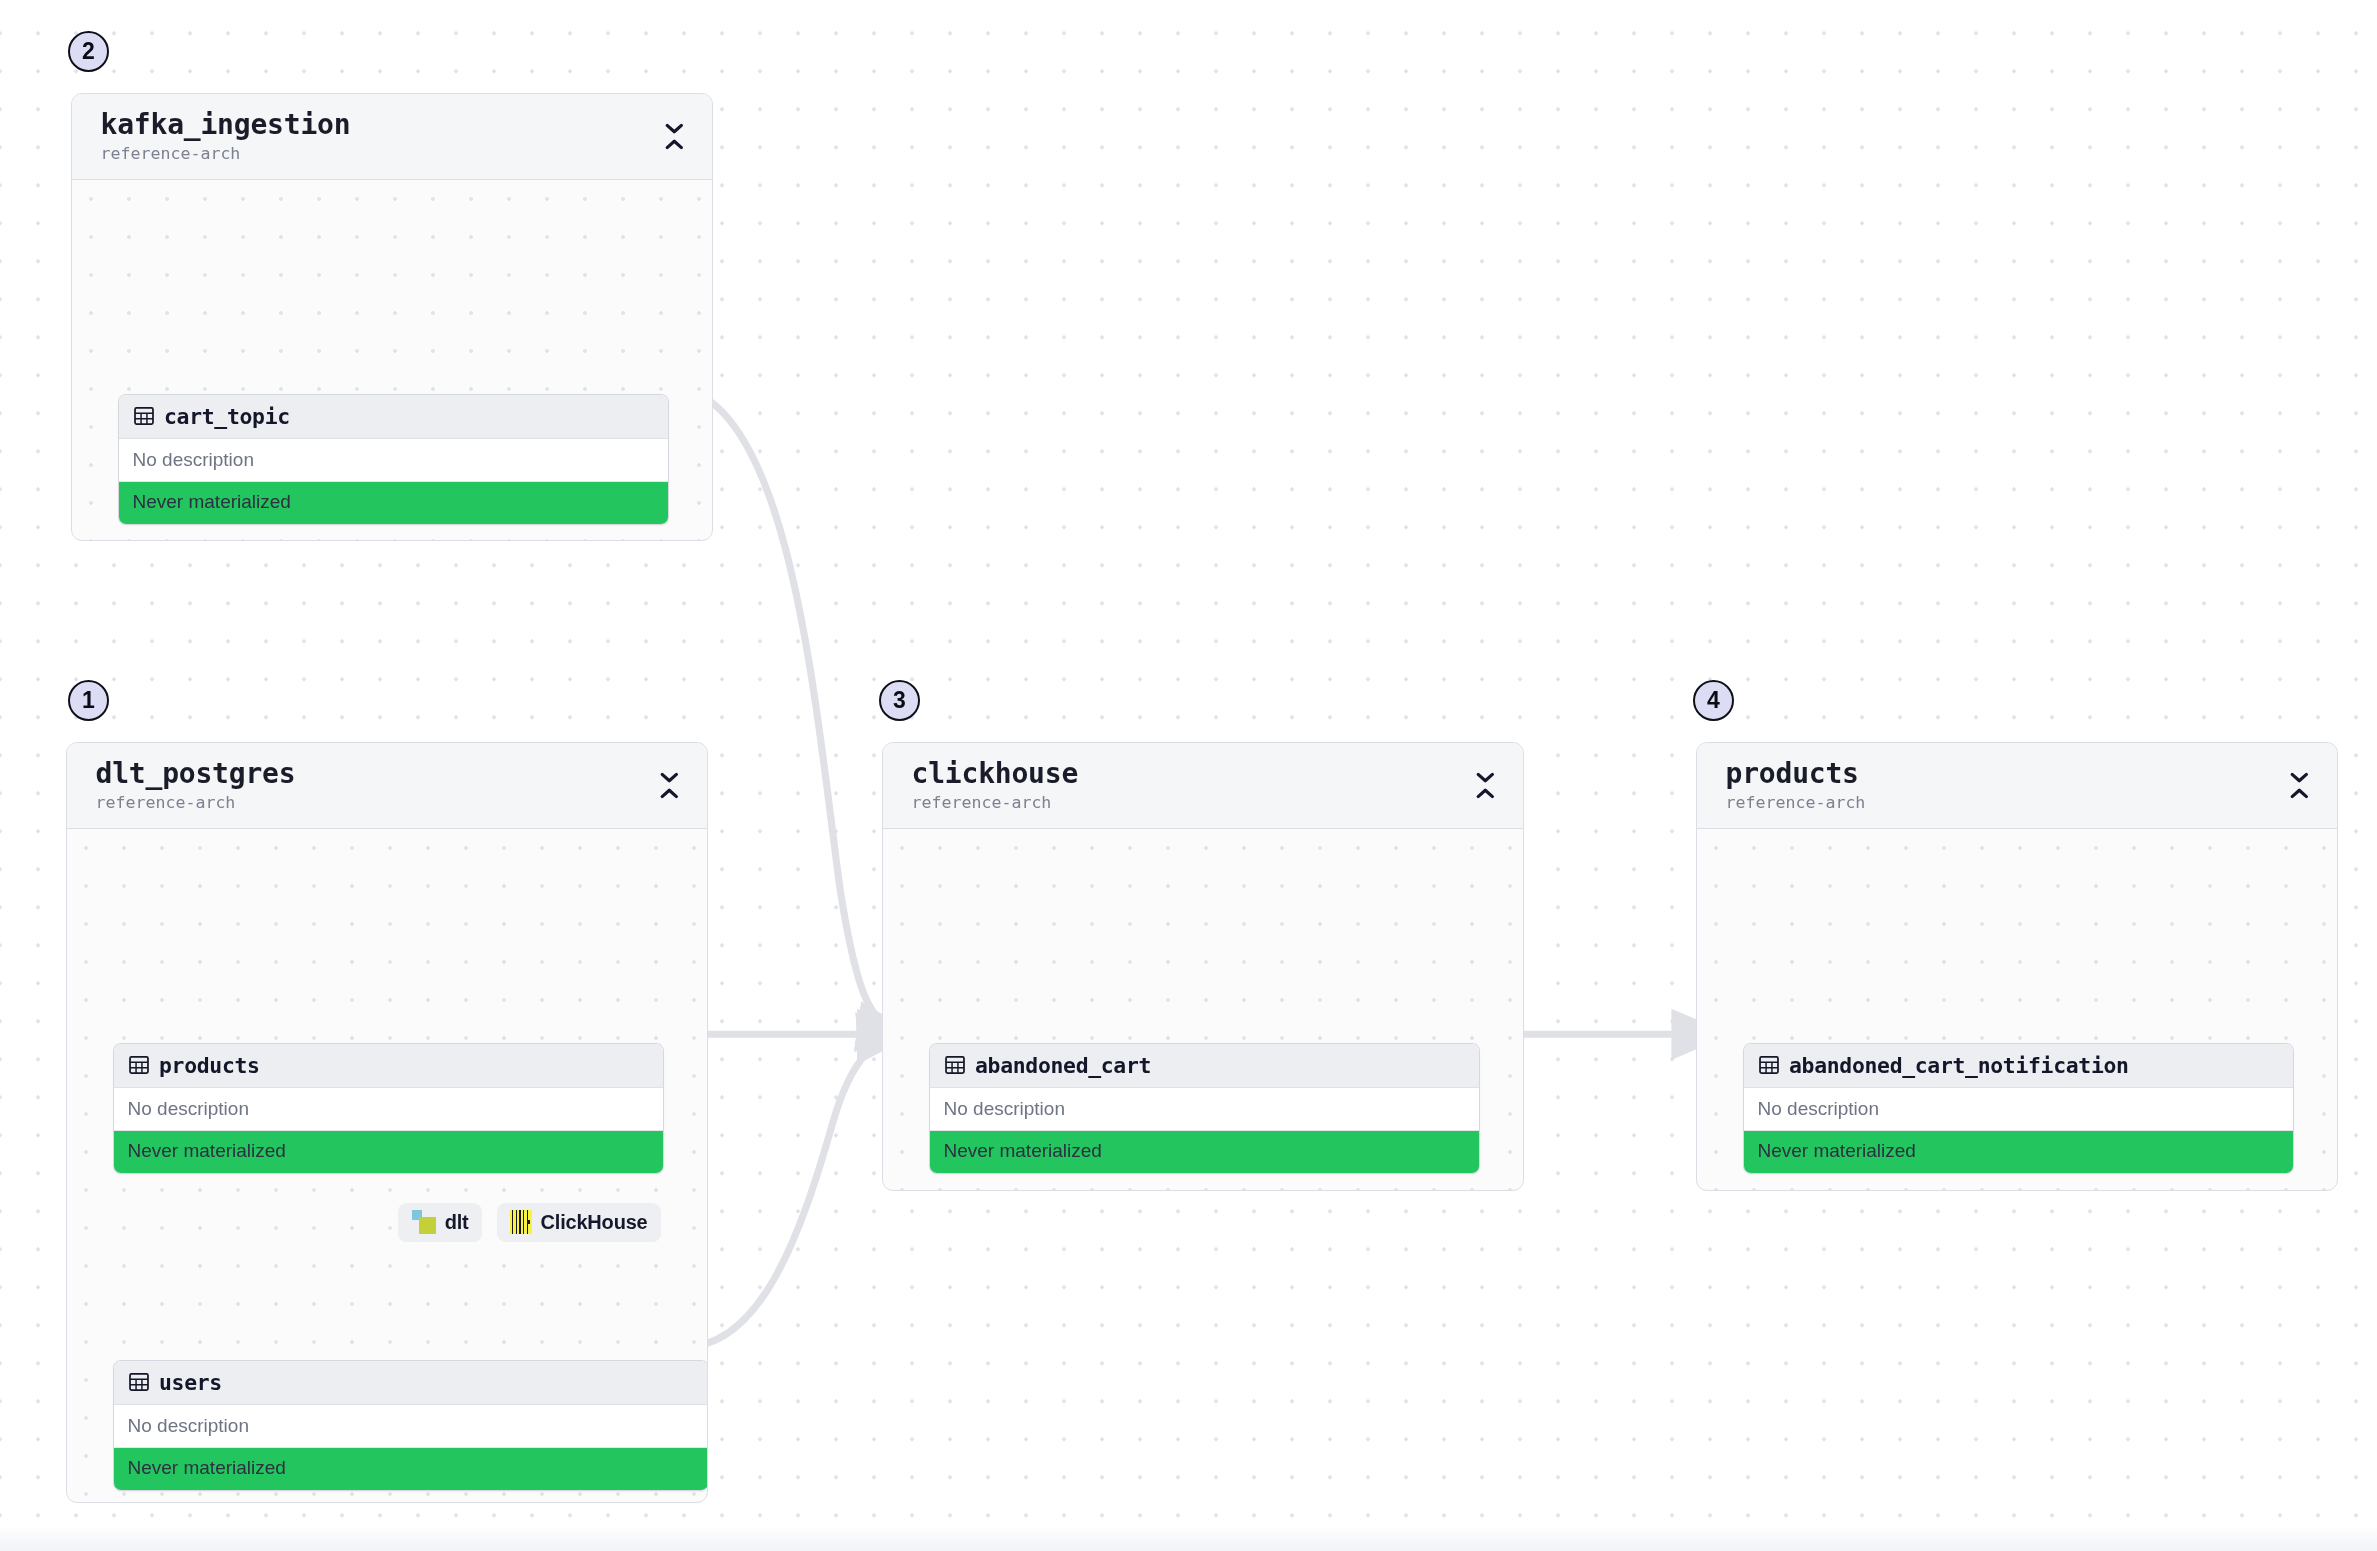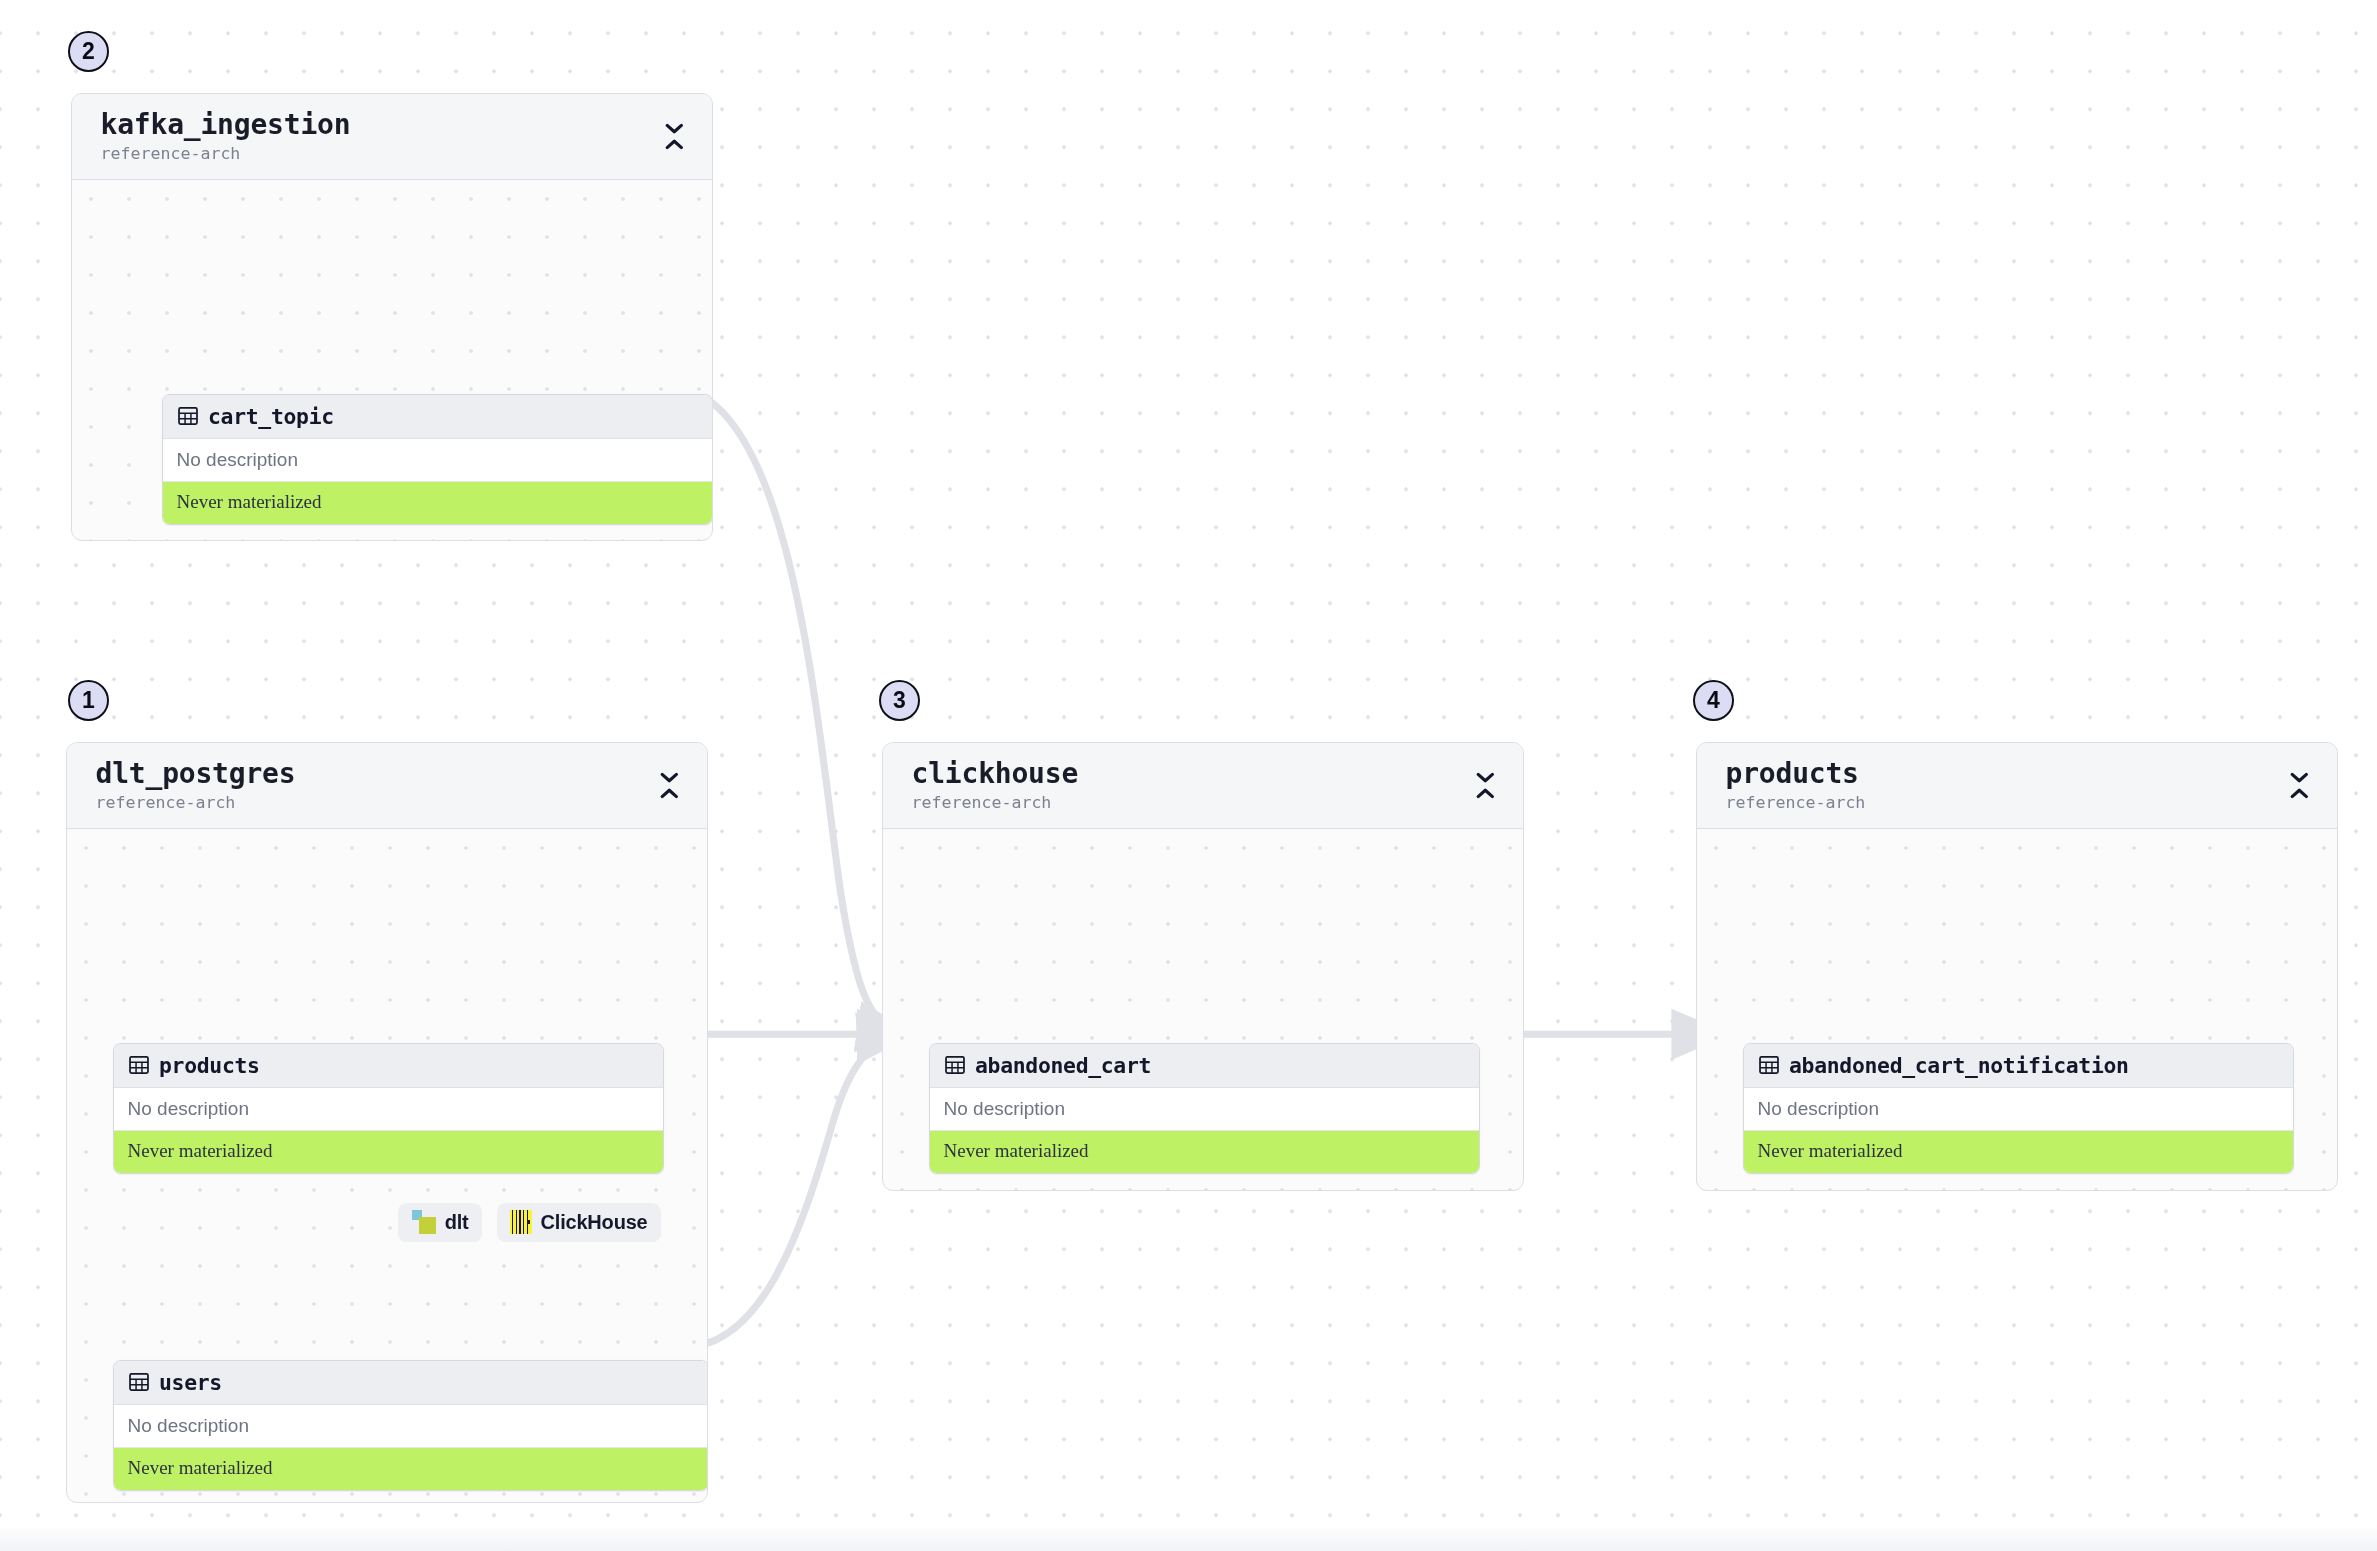--- a/index.html
+++ b/index.html
@@ -106,27 +106,26 @@
     white-space: nowrap;
   }
   .node-desc {
     background: #ffffff;
     padding: 9.5px 13.5px 10.3px;
     font-size: 19px;
     color: #6e7484;
     white-space: nowrap;
   }
   .node-mat {
-    background: #bef264;
+    background: #22c55e;
     padding: 9.5px 13.5px 11px;
     font-size: 19px;
     color: #2c3040;
     white-space: nowrap;
     border-top: 0.8px solid #e4e6eb;
-    font-family: Liberation Serif, serif;
   }
 
   
   .badge-row {
     position: absolute;
     display: flex;
     gap: 15px;
     align-items: center;
   }
   .badge {
@@ -225,21 +224,21 @@
       <div class="collapse-icon">
         <svg width="20.6" height="12" viewBox="0 0 26 15" xmlns="http://www.w3.org/2000/svg">
           <path d="M4 3 L13 11 L22 3" fill="none" stroke="#14172a" stroke-width="4" stroke-linecap="round" stroke-linejoin="round"></path>
         </svg>
         <svg width="20.6" height="12" viewBox="0 0 26 15" xmlns="http://www.w3.org/2000/svg">
           <path d="M4 12 L13 4 L22 12" fill="none" stroke="#14172a" stroke-width="4" stroke-linecap="round" stroke-linejoin="round"></path>
         </svg>
       </div>
     </div>
     <div class="group-body">
-  <div class="node" style="left: 46px; top: 214px; width: 551px; margin-left: 44px;">
+  <div class="node" style="left: 46px; top: 214px; width: 551px;">
     <div class="node-head">
       <svg width="22" height="22" viewBox="0 0 24 24" xmlns="http://www.w3.org/2000/svg">
         <rect x="2.2" y="3.2" width="19.6" height="17.6" rx="1.6" fill="none" stroke="#14172a" stroke-width="1.9"></rect>
         <path d="M2.2 9 H21.8 M2.2 15 H21.8 M8.8 9 V20.8 M15.2 9 V20.8" stroke="#14172a" stroke-width="1.6" fill="none"></path>
         <path d="M2.2 5 H21.8" stroke="#14172a" stroke-width="0" fill="none"></path>
       </svg>
       <span class="node-title">cart_topic</span>
     </div>
     <div class="node-desc">No description</div>
     <div class="node-mat">Never materialized</div>

